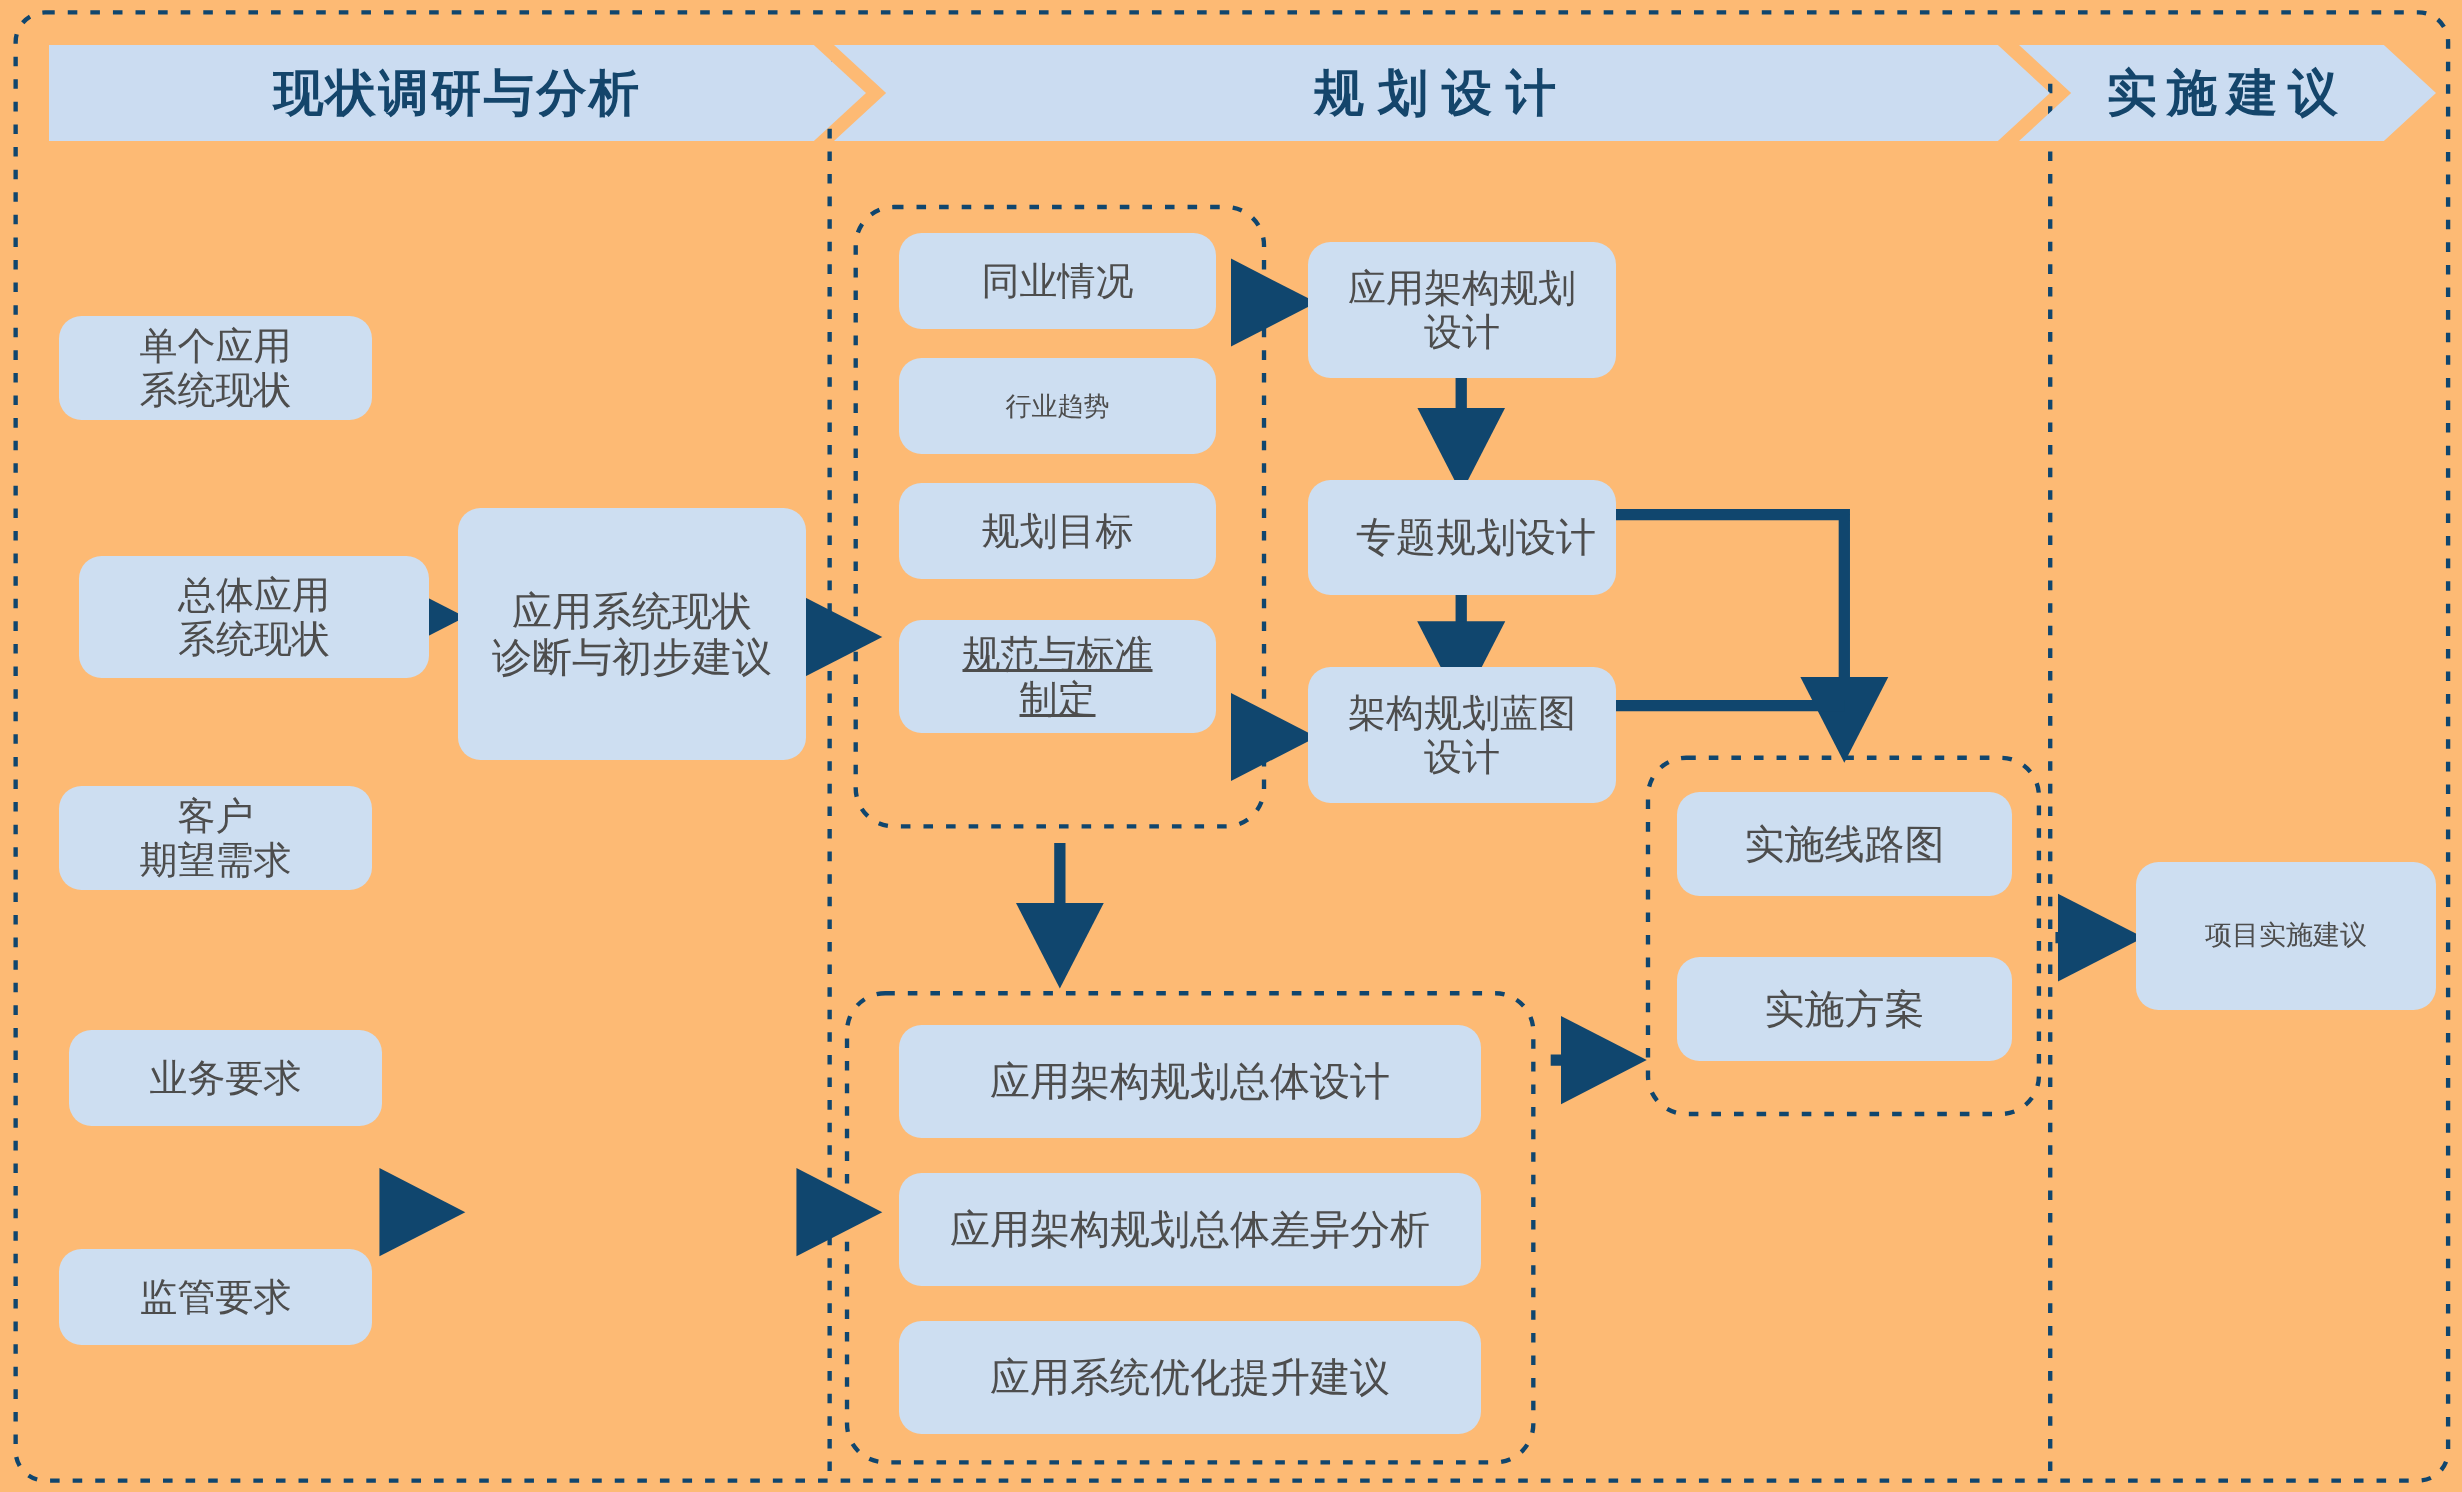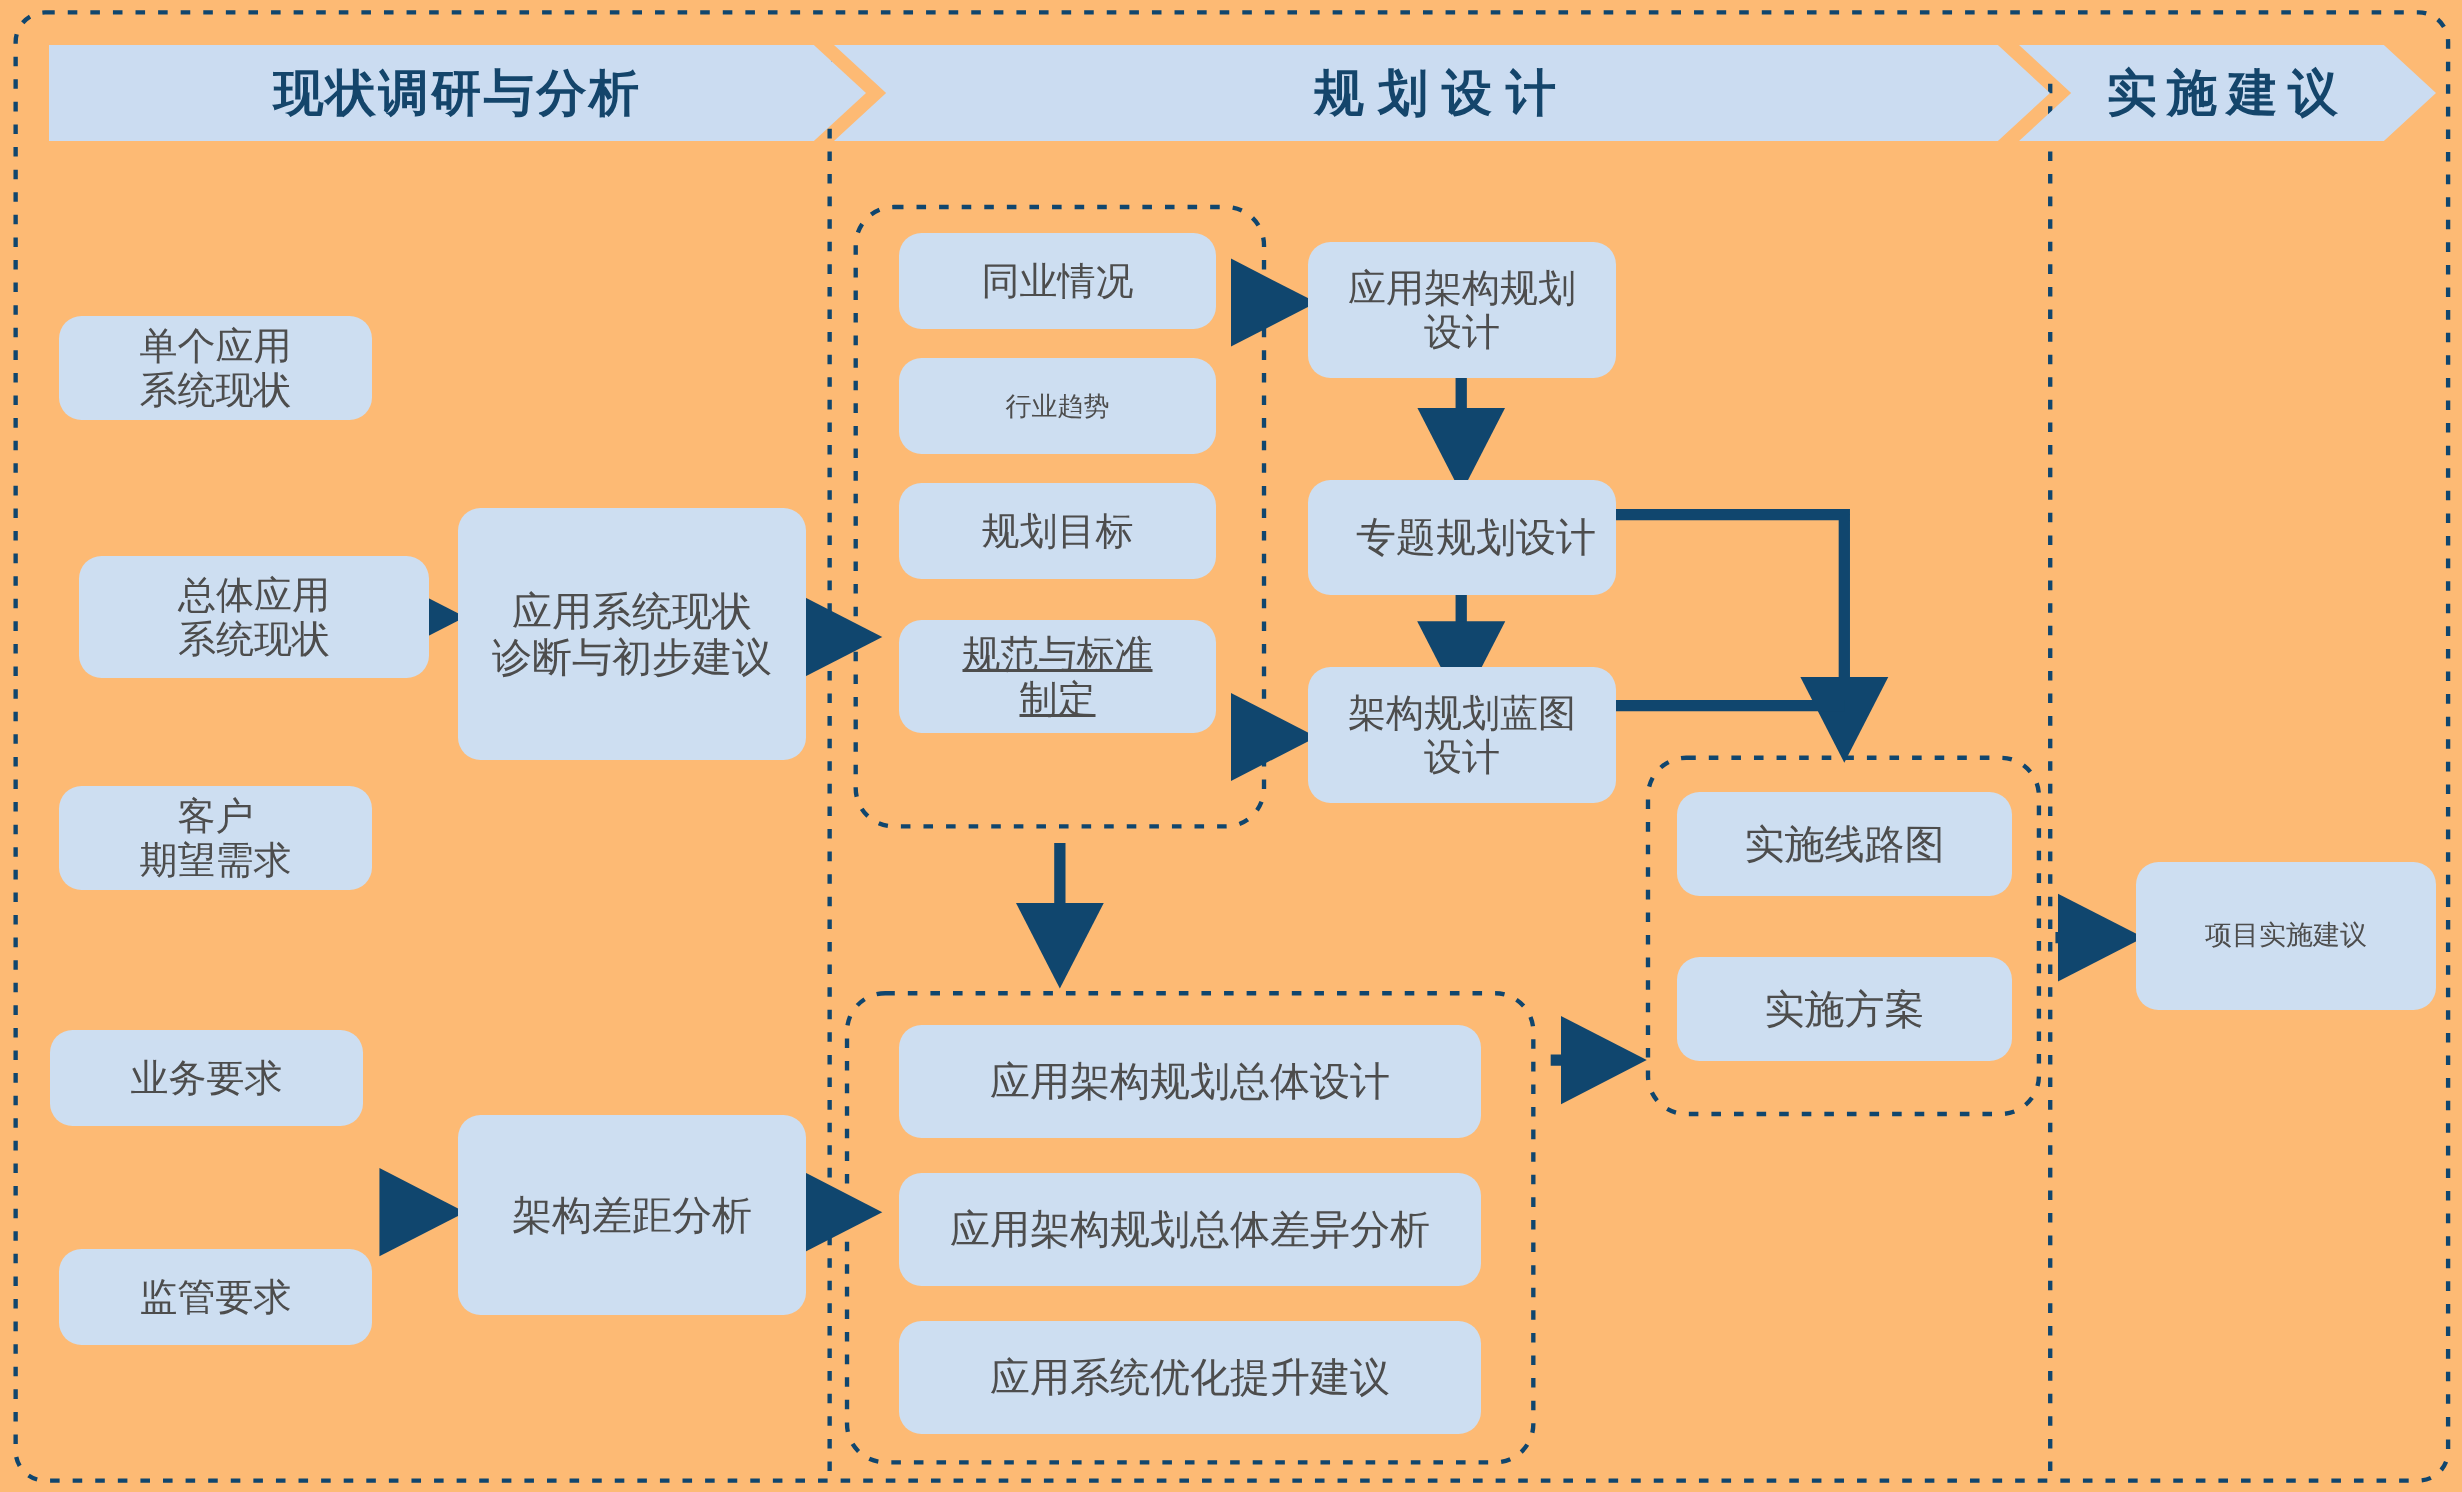--- a/index.html
+++ b/index.html
@@ -104,28 +104,27 @@
 
   <div class="node" style="left:59px;top:316px;width:313px;height:104px;font-size:38px;">单个应用
 系统现状</div>
 
   <div class="node" style="left:59px;top:556px;width:350px;height:122px;font-size:38px;margin-left:20px;">总体应用
 系统现状</div>
 
   <div class="node" style="left:59px;top:786px;width:313px;height:104px;font-size:38px;">客户
 期望需求</div>
 
-  <div class="node" style="left:50px;top:1030px;width:313px;height:96px;font-size:38px;">业务要求</div>
+  <div class="node" style="left:69px;top:1030px;width:313px;height:96px;font-size:38px;">业务要求</div>
 
   <div class="node" style="left:59px;top:1249px;width:313px;height:96px;font-size:38px;">监管要求</div>
 
   <div class="node ovf" style="left:458px;top:508px;width:348px;height:252px;font-size:40px;">应用系统现状
 诊断与初步建议</div>
 
-  <div class="node" style="left:458px;top:1115px;width:348px;height:200px;font-size:40px;">架构差距分析</div>
 
   <div class="node" style="left:899px;top:233px;width:317px;height:96px;font-size:38px;">同业情况</div>
 
   <div class="node" style="left:899px;top:358px;width:317px;height:96px;font-size:26px;">行业趋势</div>
 
   <div class="node" style="left:899px;top:483px;width:317px;height:96px;font-size:38px;">规划目标</div>
 
   <div class="node" style="left:899px;top:620px;width:317px;height:113px;font-size:38px;text-decoration:underline;">规范与标准
 制定</div>
 

